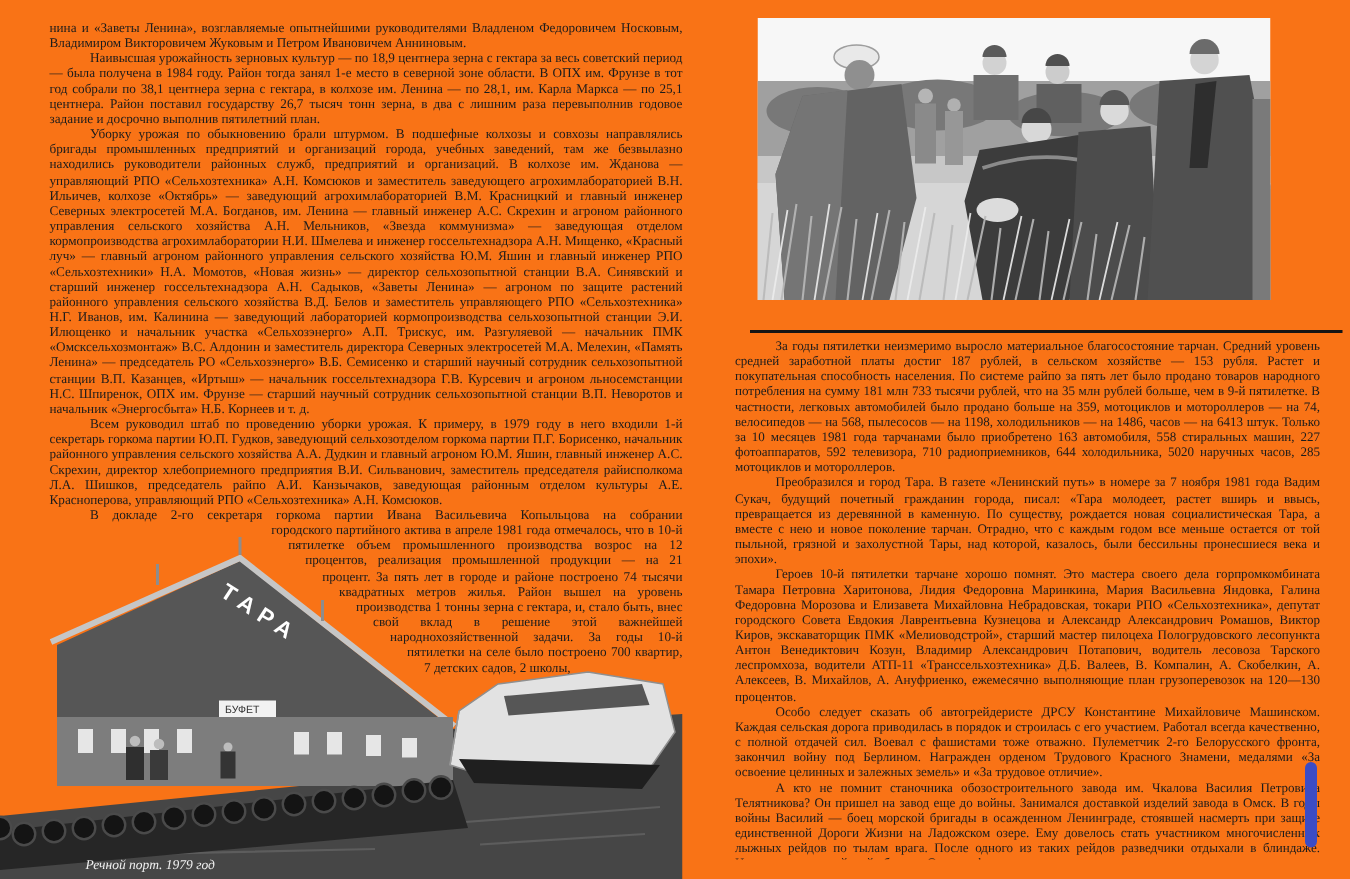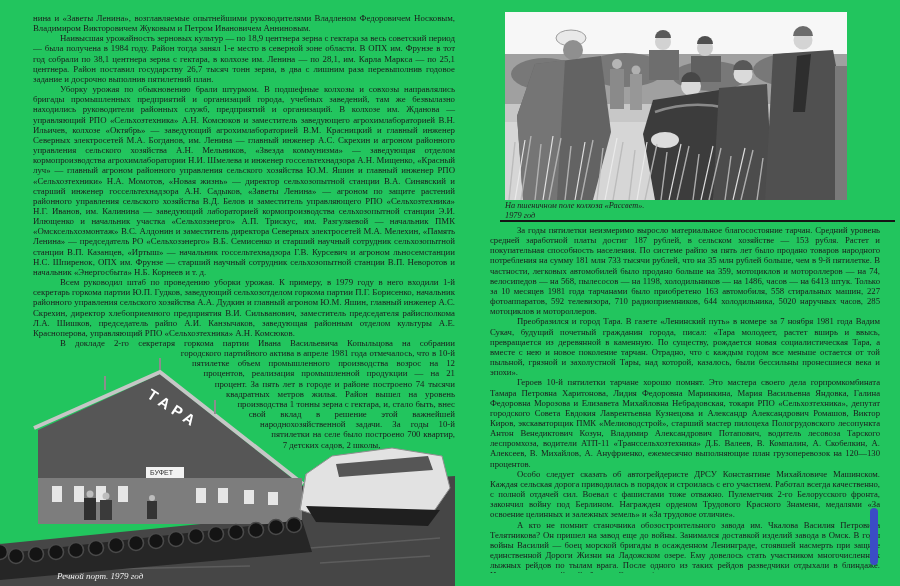--- a/index.html
+++ b/index.html
@@ -1,17 +1,17 @@
 <!DOCTYPE html>
 <html><head>
 <meta charset="utf-8">
 <style>
   html,body{margin:0;padding:0;}
   body{width:900px;height:586px;background:#ffffff;font-family:"Liberation Serif","DejaVu Serif",serif;}
-  .spread{position:relative;width:900px;height:586px;background:#22c55e;overflow:hidden;}
+  .spread{position:relative;width:900px;height:586px;background:#f97316;overflow:hidden;}
 
   
   .text-left{
     position:absolute;left:33px;top:13px;width:422px;height:560px;
     font-size:8.8px;line-height:10.15px;text-align:justify;color:#1c1c1c;
   }
   .text-left p{margin:0;text-indent:27px;}
   .text-left p.noindent{text-indent:0;}
   .jlast{text-align-last:justify;}
   .wrapzone{margin:0;}
@@ -184,24 +184,20 @@
 
     <g stroke="#b9b9b9" stroke-width="1.4" opacity="0.9">
       <path d="M4,188 L10,130 M16,188 L26,124 M30,188 L36,132 M44,188 L56,126 M60,188 L66,134 M76,188 L88,128 M92,188 L98,136 M108,188 L118,130 M124,188 L130,138 M140,188 L152,132"></path>
       <path d="M156,188 L162,140 M172,188 L184,134 M188,188 L194,142 M204,188 L216,136 M220,188 L226,144 M236,188 L248,138 M252,188 L258,146"></path>
     </g>
     <g stroke="#ededed" stroke-width="1.2" opacity="0.9">
       <path d="M10,188 L20,128 M38,188 L48,124 M70,188 L80,130 M100,188 L112,126 M132,188 L142,130 M164,188 L176,132 M196,188 L208,134 M228,188 L240,136"></path>
     </g>
   </svg>
 
-  <div class="caption-right">
-    <div>На пшеничном поле колхоза «Рассвет».</div>
-    <div>1979 год</div>
-  </div>
 
   <div class="rule-right"></div>
 
   <div class="text-right">
     <p>За годы пятилетки неизмеримо выросло материальное благосостояние тарчан. Средний уровень средней заработной платы достиг 187 рублей, в сельском хозяйстве — 153 рубля. Растет и покупательная способность населения. По системе райпо за пять лет было продано товаров народного потребления на сумму 181 млн 733 тысячи рублей, что на 35 млн рублей больше, чем в 9-й пятилетке. В частности, легковых автомобилей было продано больше на 359, мотоциклов и мотороллеров — на 74, велосипедов — на 568, пылесосов — на 1198, холодильников — на 1486, часов — на 6413 штук. Только за 10 месяцев 1981 года тарчанами было приобретено 163 автомобиля, 558 стиральных машин, 227 фотоаппаратов, 592 телевизора, 710 радиоприемников, 644 холодильника, 5020 наручных часов, 285 мотоциклов и мотороллеров.</p>
     <p>Преобразился и город Тара. В газете «Ленинский путь» в номере за 7 ноября 1981 года Вадим Сукач, будущий почетный гражданин города, писал: «Тара молодеет, растет вширь и ввысь, превращается из деревянной в каменную. По существу, рождается новая социалистическая Тара, а вместе с нею и новое поколение тарчан. Отрадно, что с каждым годом все меньше остается от той пыльной, грязной и захолустной Тары, над которой, казалось, были бессильны пронесшиеся века и эпохи».</p>
     <p>Героев 10-й пятилетки тарчане хорошо помнят. Это мастера своего дела горпромкомбината Тамара Петровна Харитонова, Лидия Федоровна Маринкина, Мария Васильевна Яндовка, Галина Федоровна Морозова и Елизавета Михайловна Небрадовская, токари РПО «Сельхозтехника», депутат городского Совета Евдокия Лаврентьевна Кузнецова и Александр Александрович Ромашов, Виктор Киров, экскаваторщик ПМК «Мелиоводстрой», старший мастер пилоцеха Пологрудовского лесопункта Антон Венедиктович Козун, Владимир Александрович Потапович, водитель лесовоза Тарского леспромхоза, водители АТП-11 «Транссельхозтехника» Д.Б. Валеев, В. Компалин, А. Скобелкин, А. Алексеев, В. Михайлов, А. Ануфриенко, ежемесячно выполняющие план грузоперевозок на 120—130 процентов.</p>
     <p>Особо следует сказать об автогрейдеристе ДРСУ Константине Михайловиче Машинском. Каждая сельская дорога приводилась в порядок и строилась с его участием. Работал всегда качественно, с полной отдачей сил. Воевал с фашистами тоже отважно. Пулеметчик 2-го Белорусского фронта, закончил войну под Берлином. Награжден орденом Трудового Красного Знамени, медалями «За освоение целинных и залежных земель» и «За трудовое отличие».</p>
     <p>А кто не помнит станочника обозостроительного завода им. Чкалова Василия Петровича Телятникова? Он пришел на завод еще до войны. Занимался доставкой изделий завода в Омск. В годы войны Василий — боец морской бригады в осажденном Ленинграде, стоявшей насмерть при защите единственной Дороги Жизни на Ладожском озере. Ему довелось стать участником многочисленных лыжных рейдов по тылам врага. После одного из таких рейдов разведчики отдыхали в блиндаже. Начался артиллерийский обстрел. Один из фашистских снарядов угодил прямым попа-</p>
   </div>

